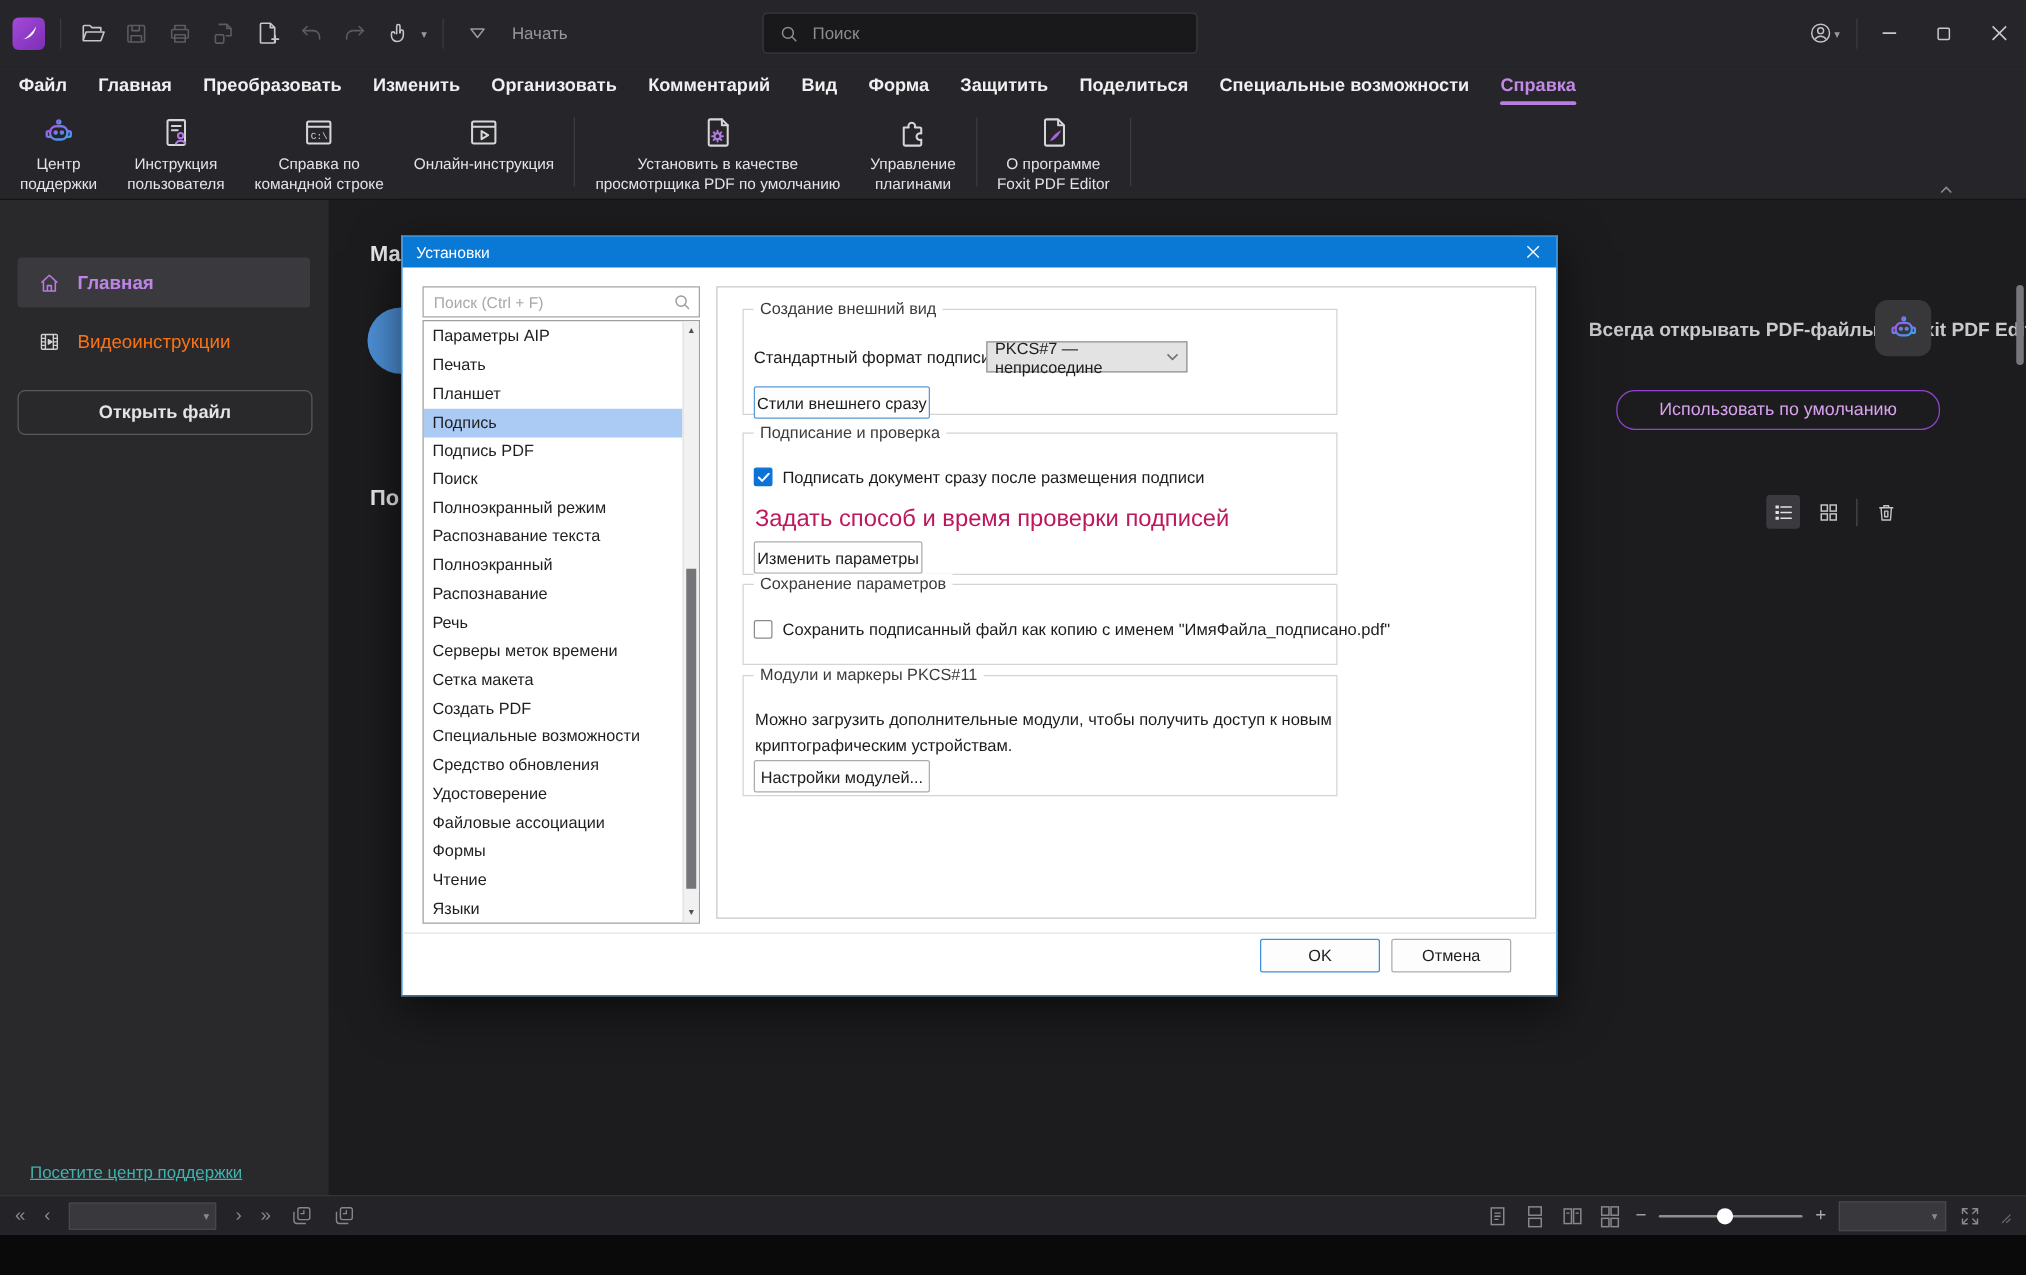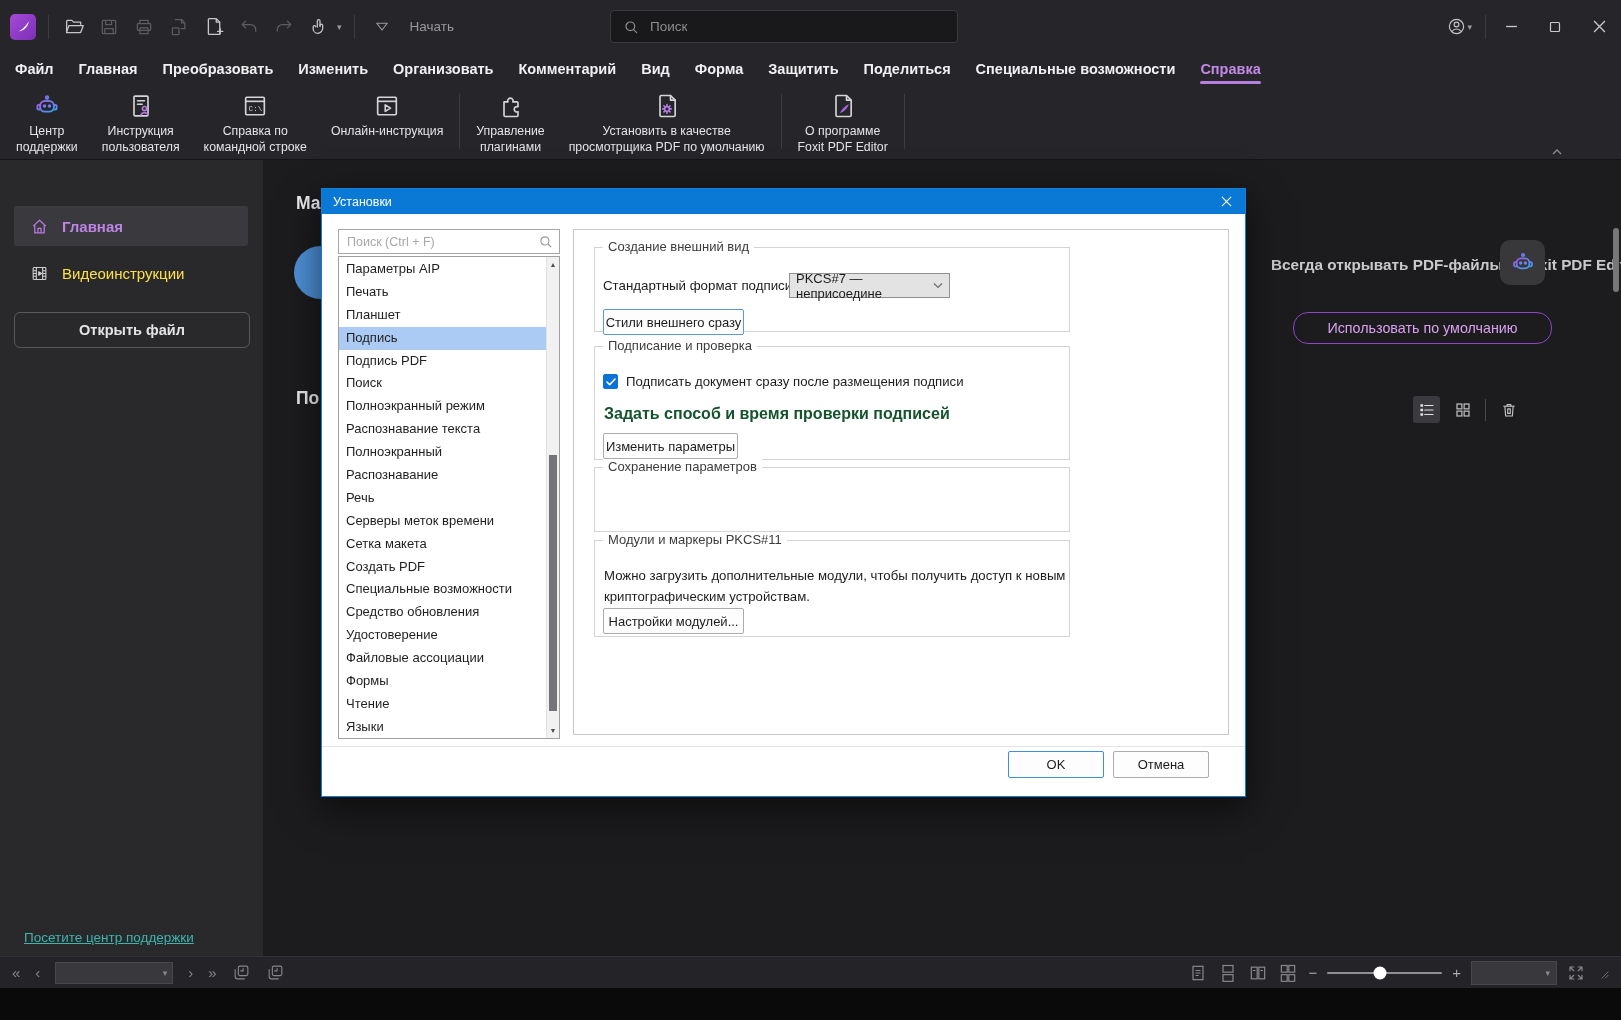--- a/index.html
+++ b/index.html
@@ -45,21 +45,21 @@
   .ric{height:34px;display:flex;align-items:center;color:#d6d6d8;}
   .rlabel{font-size:12.3px;color:#e4e4e6;line-height:16px;text-align:center;white-space:nowrap;}
   .ribbon-sep{width:1px;background:#3d3d41;margin:10px 4px;}
   .ribbon-collapse{position:absolute;right:58px;bottom:3px;color:#8b8b8e;}
 
   
   .sidebar{position:absolute;left:0;top:160px;width:263px;height:796px;background:#29292c;}
   .side-item{position:absolute;left:14px;width:234px;height:40px;border-radius:3px;display:flex;
              align-items:center;gap:13px;padding-left:16px;box-sizing:border-box;font-size:15px;}
   .side-item.active{top:46px;background:#3a3a3e;color:#bd84e4;font-weight:bold;}
-  .side-item.normal{top:93px;color:#fde047;}
+  .side-item.normal{top:93px;color:#f97316;}
   .open-file-btn{position:absolute;left:14px;top:152px;width:234px;height:34px;border:1px solid #5a5a5e;
              border-radius:6px;background:transparent;color:#e4e4e6;font-size:14.5px;font-weight:bold;
              display:flex;align-items:center;justify-content:center;}
   .support-link{position:absolute;left:24px;top:770px;color:#3fb3ae;font-size:13.5px;
              text-decoration:underline;}
 
   
   .content{position:absolute;left:263px;top:160px;width:1358px;height:796px;background:#1c1c1e;}
   .clip-head{position:absolute;left:33px;font-size:17.5px;font-weight:bold;color:#ececee;}
   .blue-circle{position:absolute;left:31px;top:86px;width:53px;height:53px;border-radius:50%;background:#4e91d8;}
@@ -115,21 +115,21 @@
           font-family:"Liberation Sans",sans-serif;}
   .btn-styles{left:8px;top:61px;width:139px;height:24px;border-color:#5b9bd5;}
   .btn-change{left:8px;top:86px;width:133px;height:24px;}
   .btn-modules{left:8px;top:67px;width:139px;height:24px;}
   .cb-row{position:absolute;left:8px;display:flex;align-items:center;gap:8px;}
   .checkbox{width:15px;height:15px;box-sizing:border-box;border-radius:2px;display:flex;
           align-items:center;justify-content:center;flex:none;}
   .checkbox.checked{background:#0b72d7;border:1px solid #0b72d7;}
   .checkbox.unchecked{background:#fff;border:1px solid #8a8a8e;}
   .cb-label{font-size:13.2px;color:#1c1c1c;white-space:nowrap;}
-  .plain-text{position:absolute;left:9px;font-size:16px;color:#14532d;font-weight:bold;}
+  .plain-text{position:absolute;left:9px;font-size:19px;color:#be185d;}
   .modules-desc{position:absolute;left:9px;top:24px;width:508px;font-size:13.2px;line-height:21px;color:#1c1c1c;}
   .dlg-divider{position:absolute;left:0;right:0;top:532px;height:1px;background:#e4e4e4;}
   .btn-ok{left:686px;top:537px;width:94px;height:25px;border-color:#3f8fdc;}
   .btn-cancel{left:791px;top:537px;width:94px;height:25px;}
 
   
   .statusbar{position:absolute;left:0;top:956px;width:100%;height:31px;background:#242428;
           border-top:1px solid #333338;box-sizing:content-box;}
   .sb-left{position:absolute;left:12px;top:0;height:31px;display:flex;align-items:center;gap:15px;color:#87878b;}
   .sb-chev{font-size:15px;line-height:1;color:#87878b;}
@@ -329,40 +329,40 @@
             <path d="M4 8h16"></path>
             <path d="M10.5 11l4.5 2.8-4.5 2.8z"></path>
         </svg>
       </div>
       <span class="rlabel">Онлайн-инструкция</span>
       <span class="rlabel"></span>
     </div>
     <div class="ribbon-sep"></div>
     <div class="ribbon-item">
       <div class="ric">
-        <svg width="28" height="28" viewBox="0 0 24 24" fill="none" stroke="#d6d6d8" stroke-width="1.4" stroke-linejoin="round">
-          <path d="M6 8.5h3.4a2.3 2.3 0 1 1 4.2 0H17a1 1 0 0 1 1 1v3.2a2.3 2.3 0 1 0 0 4.2V20a1 1 0 0 1-1 1H7a1 1 0 0 1-1-1z"></path>
-        </svg>
-      </div>
-      <span class="rlabel">Управление</span>
-      <span class="rlabel">плагинами</span>
-    </div>
-    <div class="ribbon-item">
-      <div class="ric">
         <svg width="28" height="28" viewBox="0 0 24 24" fill="none" stroke="#d6d6d8" stroke-width="1.4" stroke-linecap="round" stroke-linejoin="round">
           <path d="M7 3h8l4 4v13a1 1 0 0 1-1 1H7a1 1 0 0 1-1-1V4a1 1 0 0 1 1-1z"></path>
             <path d="M15 3v4h4"></path>
           <g stroke="#b07ae0">
               <circle cx="12" cy="14.5" r="2"></circle>
               <path d="M12 10.8v1.2M12 17v1.2M8.3 14.5h1.2M14.5 14.5h1.2M9.4 11.9l.9.9M13.7 16.2l.9.9M14.6 11.9l-.9.9M10.3 16.2l-.9.9"></path>
             </g>
         </svg>
       </div>
       <span class="rlabel">Установить в качестве</span>
       <span class="rlabel">просмотрщика PDF по умолчанию</span>
+    </div>
+    <div class="ribbon-item">
+      <div class="ric">
+        <svg width="28" height="28" viewBox="0 0 24 24" fill="none" stroke="#d6d6d8" stroke-width="1.4" stroke-linejoin="round">
+          <path d="M6 8.5h3.4a2.3 2.3 0 1 1 4.2 0H17a1 1 0 0 1 1 1v3.2a2.3 2.3 0 1 0 0 4.2V20a1 1 0 0 1-1 1H7a1 1 0 0 1-1-1z"></path>
+        </svg>
+      </div>
+      <span class="rlabel">Управление</span>
+      <span class="rlabel">плагинами</span>
     </div>
     <div class="ribbon-sep"></div>
     <div class="ribbon-item">
       <div class="ric">
         <svg width="28" height="28" viewBox="0 0 24 24" fill="none" stroke="#d6d6d8" stroke-width="1.4" stroke-linejoin="round">
           <path d="M7 3h8l4 4v13a1 1 0 0 1-1 1H7a1 1 0 0 1-1-1V4a1 1 0 0 1 1-1z"></path>
             <path d="M15 3v4h4"></path>
           <path d="M9.5 18c3.5-1 6.5-4.5 7.5-7.5-2.5 1-6.5 4.5-7.5 7.5z" fill="#a964dd" stroke="none"></path>
         </svg>
       </div>
@@ -533,20 +533,24 @@
                 </svg>
             </span>
             <span class="cb-label">Подписать документ сразу после размещения подписи</span>
           </div>
           <span class="plain-text" style="top:58px;">Задать способ и время проверки подписей</span>
           <div class="dlg-btn btn-change">Изменить параметры</div>
         </div>
 
         <div class="group g3">
           <span class="g-legend">Сохранение параметров</span>
+          <div class="cb-row" style="top:28px;">
+            <span class="checkbox unchecked"></span>
+            <span class="cb-label">Сохранить подписанный файл как копию с именем "ИмяФайла_подписано.pdf"</span>
+          </div>
         </div>
 
         <div class="group g4">
           <span class="g-legend">Модули и маркеры PKCS#11</span>
           <div class="modules-desc">Можно загрузить дополнительные модули, чтобы получить доступ к новым криптографическим устройствам.</div>
           <div class="dlg-btn btn-modules">Настройки модулей...</div>
         </div>
 
       </div>
 

